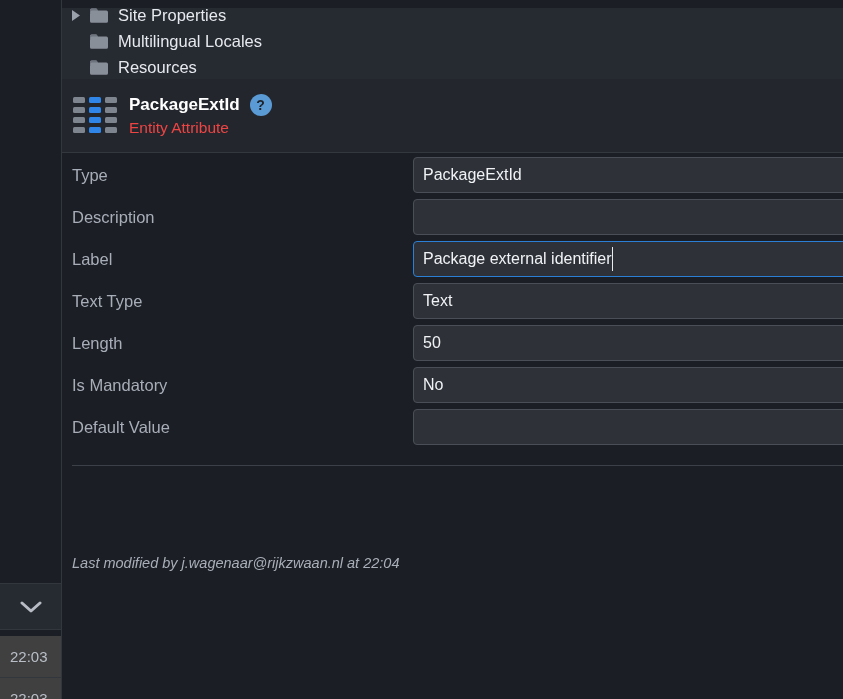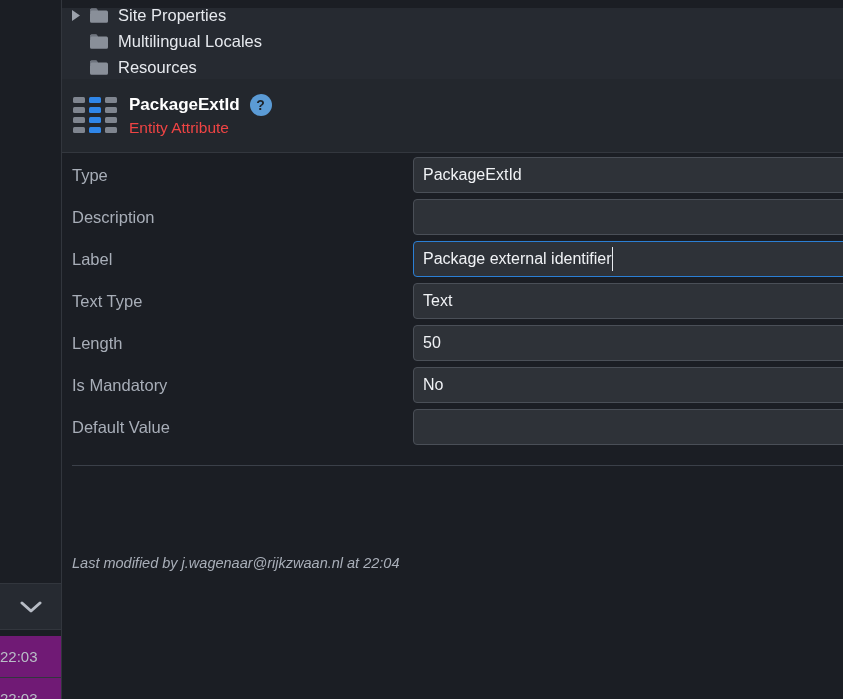--- a/index.html
+++ b/index.html
@@ -19,23 +19,23 @@
   .rail-collapse {
     position:absolute; left:0; top:583px; width:61px; height:47px;
     background:#262a31;
     border-top:1px solid #32363d; border-bottom:1px solid #32363d;
     display:flex; align-items:center; justify-content:center;
     cursor:pointer;
   }
   .rail-collapse svg { width:22px; height:14px; display:block; }
   .rail-time {
     position:absolute; left:0; width:61px; height:42px;
-    background:#701a75;
+    background:#404040;
     border-bottom:1px solid #32363d;
-    display:flex; align-items:center; 
+    display:flex; align-items:center; padding-left:10px;
     color:#b9bec7; font-size:15px;
   }
   .rail-time.t0 { top:636px; }
   .rail-time.t1 { top:678px; }
 
   
   .tree {
     position:absolute; left:62px; top:8px; right:0; height:94px;
     background:#262a31; border-bottom:1px solid #3a3f47;
   }

